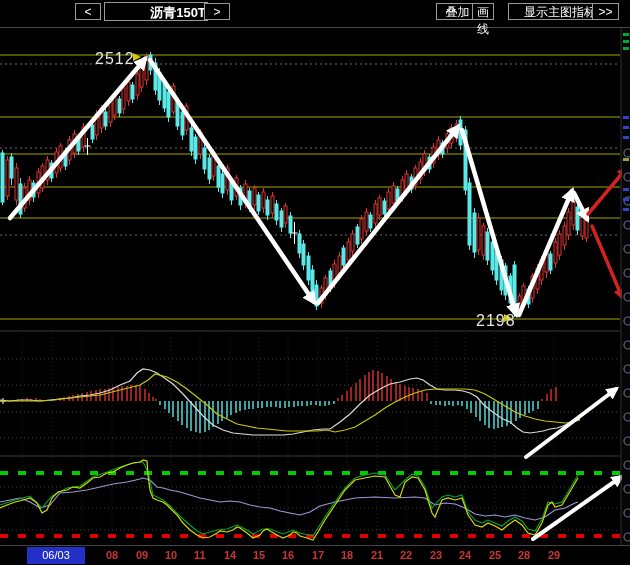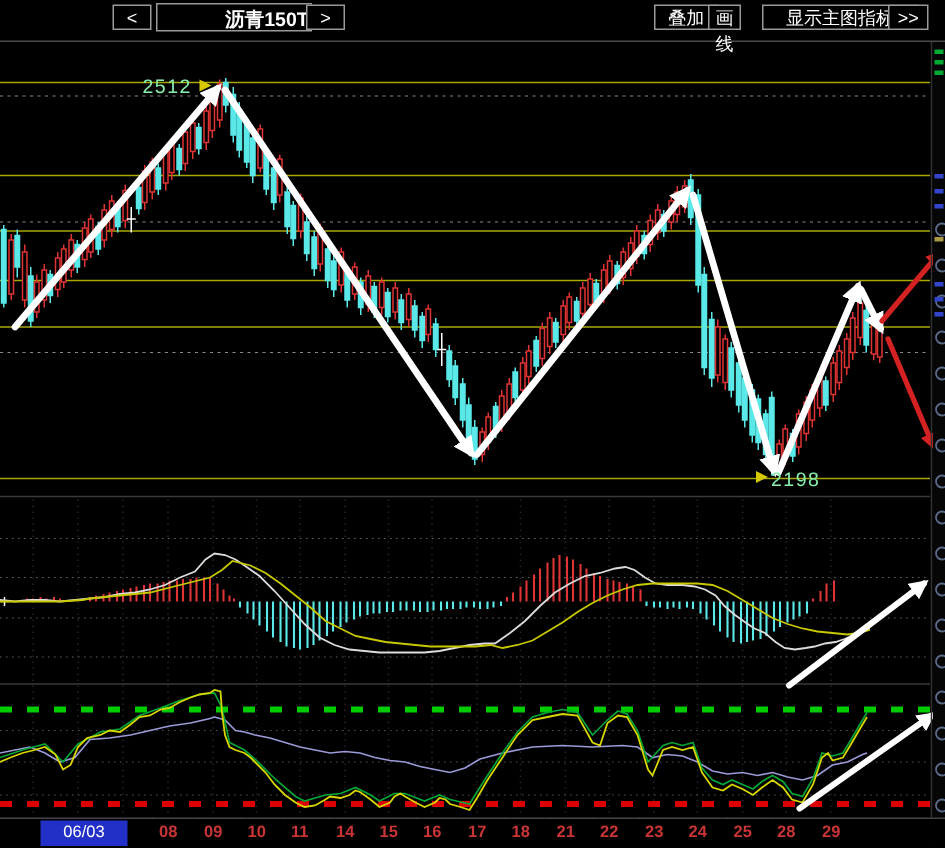--- a/index.html
+++ b/index.html
@@ -6,21 +6,21 @@
   .screen{position:relative;width:630px;height:565px;background:#000;overflow:hidden;
           font-family:"Liberation Sans",sans-serif;}
   
   .toolbar{position:absolute;left:0;top:0;width:630px;height:27px;background:#000;
            border-bottom:1px solid #4a4a4a;z-index:5;}
   .tbtn{position:absolute;top:3px;height:17px;line-height:17px;text-align:center;
         color:#fff;font-size:12px;border:1px solid #999;background:#000;box-sizing:border-box;}
   .tbtn.sym{font-size:13px;font-weight:bold;}
   
   svg#chart-svg{position:absolute;left:0;top:0;z-index:1;}
-  .anno{position:absolute;z-index:3;color:#86efac;font-size:13px;letter-spacing:1px;}
+  .anno{position:absolute;z-index:3;color:#e5e5e5;font-size:16px;letter-spacing:1px;}
   
   .taxis{position:absolute;left:0;top:545px;width:630px;height:20px;background:#000;
          border-top:1px solid #444;z-index:4;}
   .tlab{position:absolute;top:3px;color:#c93535;font-size:11px;font-weight:bold;}
   .thl{position:absolute;top:1px;height:17px;line-height:17px;background:#2230c8;color:#fff;
        font-size:11px;text-align:center;z-index:2;}
   .redsq{position:absolute;background:#c30000;z-index:3;}
 </style>
 </head>
 <body>
@@ -526,21 +526,21 @@
       <line x1="367" y1="545" x2="367" y2="549" stroke="#999"></line>
       <line x1="396" y1="545" x2="396" y2="549" stroke="#999"></line>
       <line x1="426" y1="545" x2="426" y2="549" stroke="#999"></line>
       <line x1="455" y1="545" x2="455" y2="549" stroke="#999"></line>
       <line x1="485" y1="545" x2="485" y2="549" stroke="#999"></line>
       <line x1="514" y1="545" x2="514" y2="549" stroke="#999"></line>
       <line x1="544" y1="545" x2="544" y2="549" stroke="#999"></line>
     </svg>
 
   <div class="anno" style="left:95px;top:50px;">2512</div>
-  <div class="anno" style="left:476px;top:312px;margin-left:38px;">2198</div>
+  <div class="anno" style="left:476px;top:312px;">2198</div>
 
   <div class="taxis">
     <span class="tlab" style="left:16px;padding-left:43px;">03</span>
     <div class="thl" style="left:27px;width:58px;">06/03 14:00</div>
     <span id="tick-labels"><span class="tlab" style="left: 106px;">08</span><span class="tlab" style="left: 136px;">09</span><span class="tlab" style="left: 165px;">10</span><span class="tlab" style="left: 194px;">11</span><span class="tlab" style="left: 224px;">14</span><span class="tlab" style="left: 253px;">15</span><span class="tlab" style="left: 282px;">16</span><span class="tlab" style="left: 312px;">17</span><span class="tlab" style="left: 341px;">18</span><span class="tlab" style="left: 371px;">21</span><span class="tlab" style="left: 400px;">22</span><span class="tlab" style="left: 430px;">23</span><span class="tlab" style="left: 459px;">24</span><span class="tlab" style="left: 489px;">25</span><span class="tlab" style="left: 518px;">28</span><span class="tlab" style="left: 548px;">29</span></span>
   </div>
   <div class="redsq" style="left:1px;top:559px;width:7px;height:5px;"></div>
 
 </div>
 

